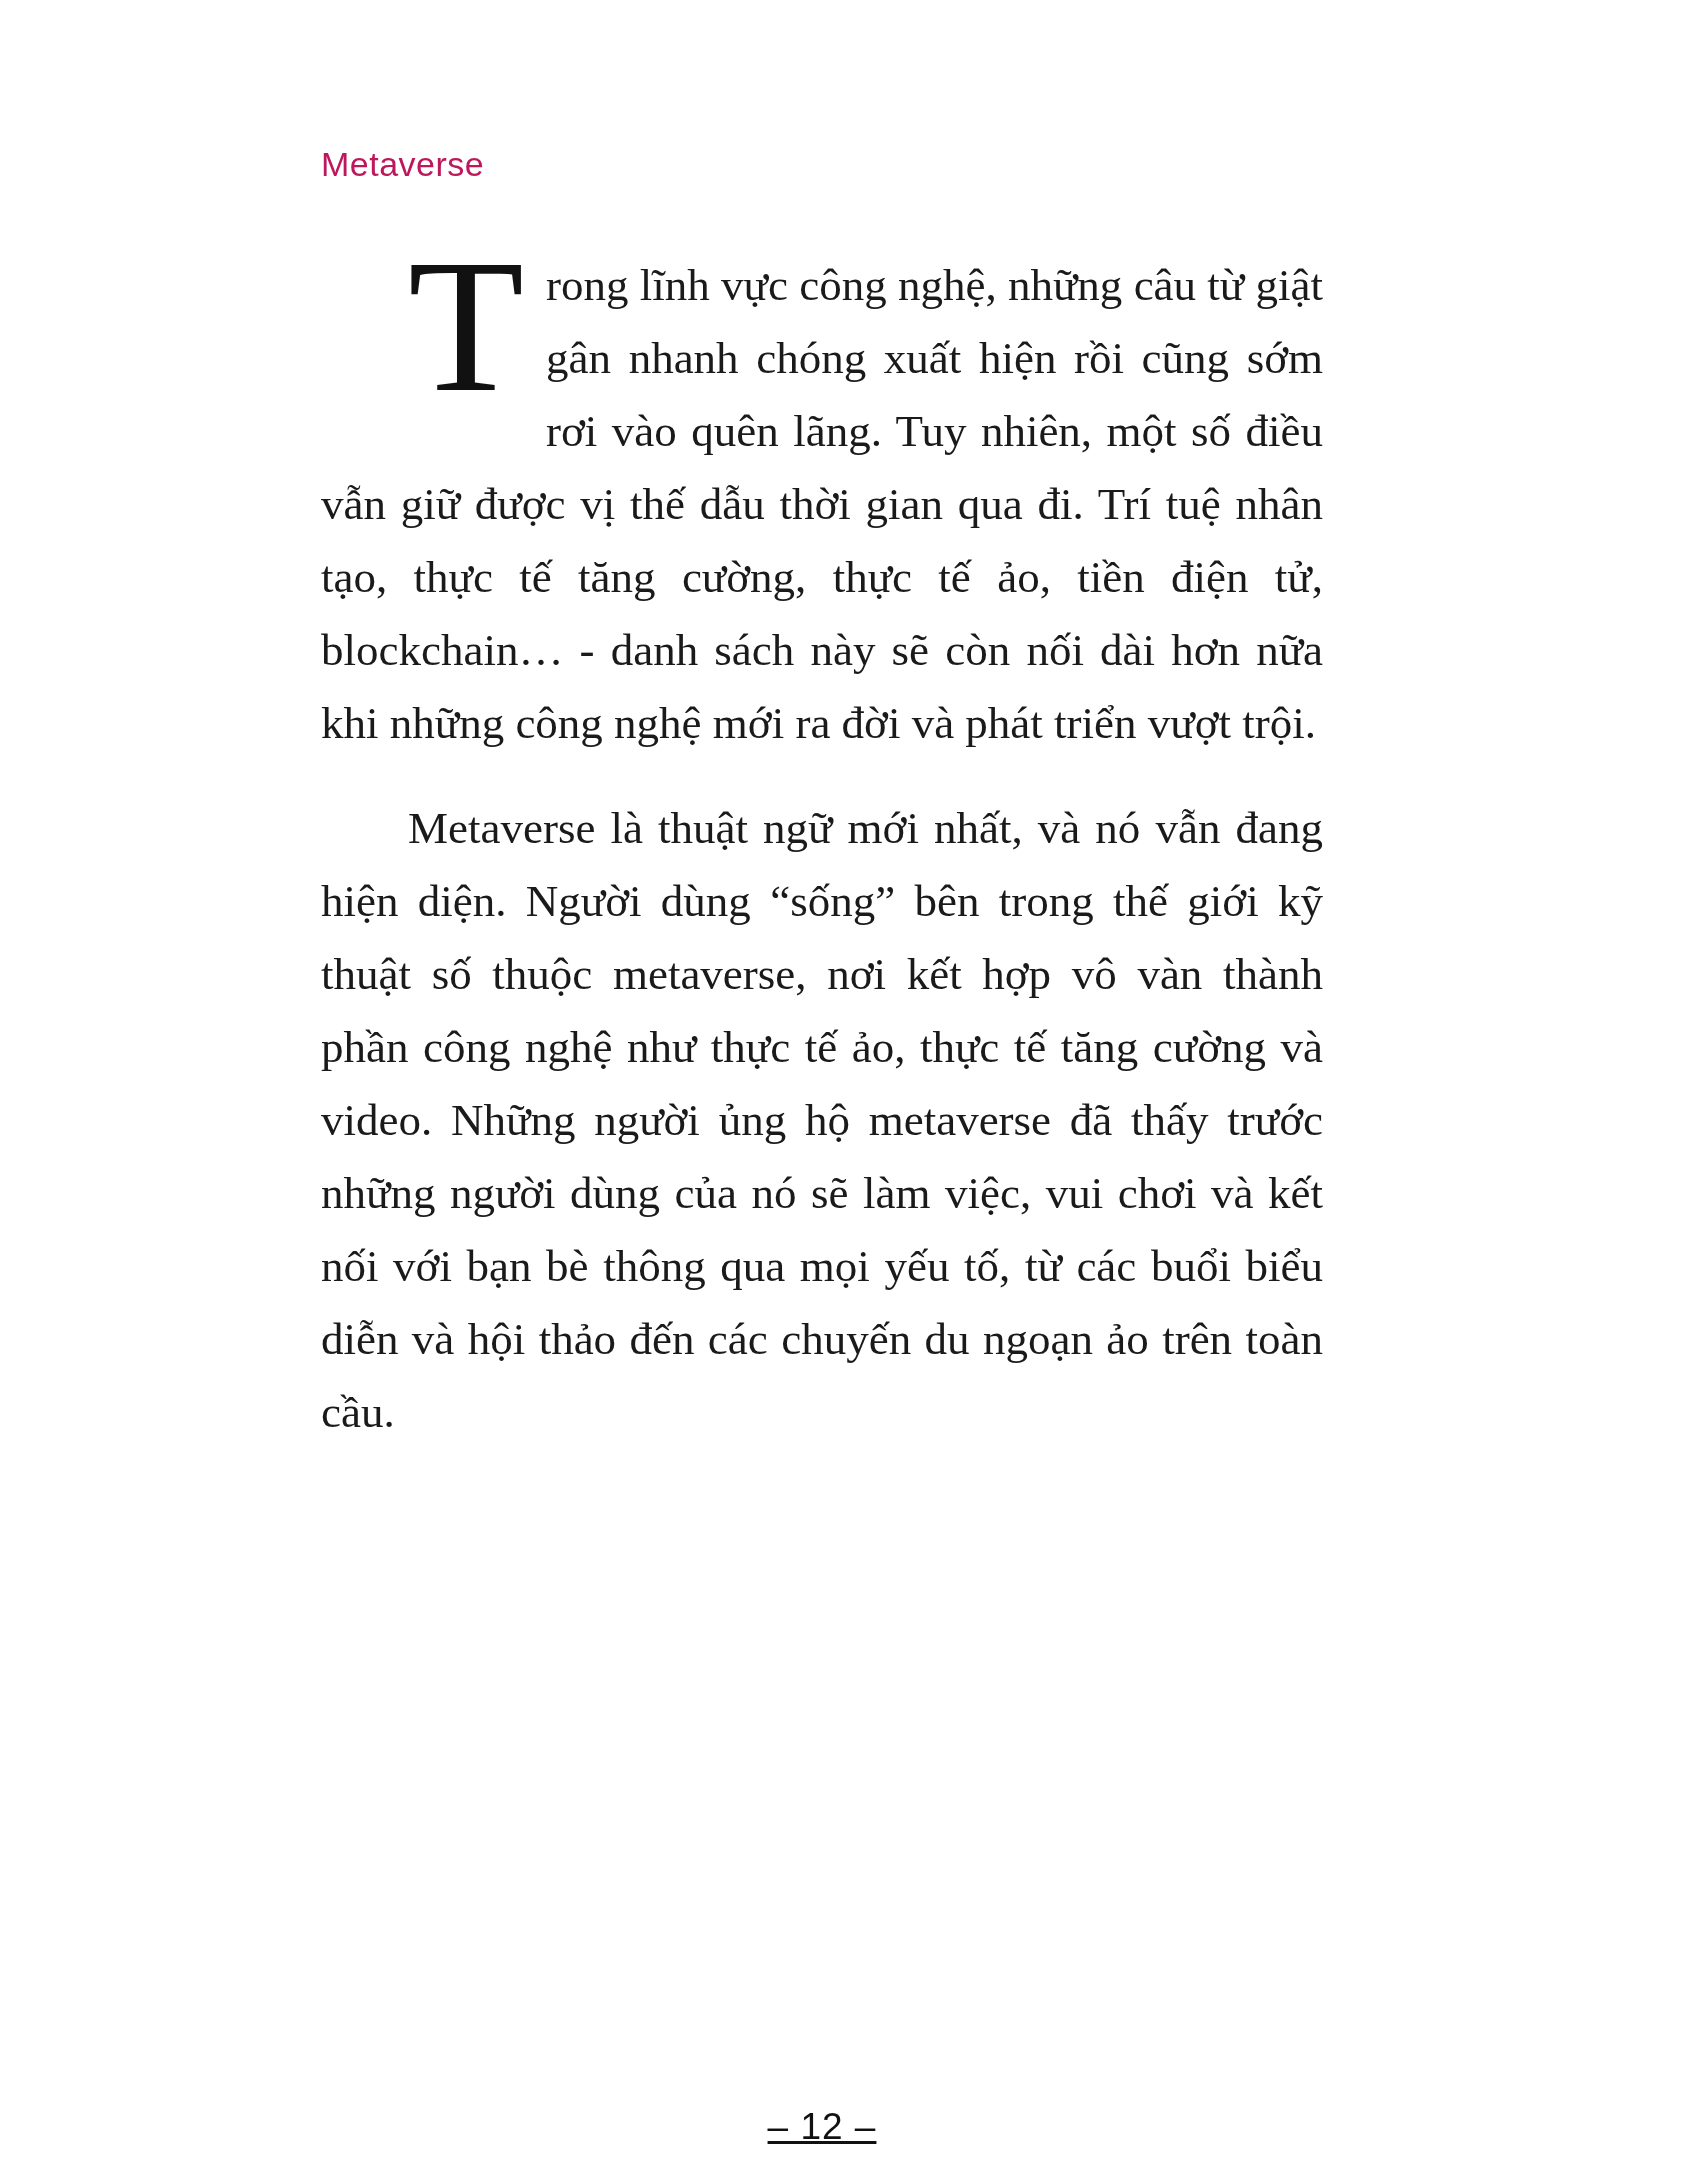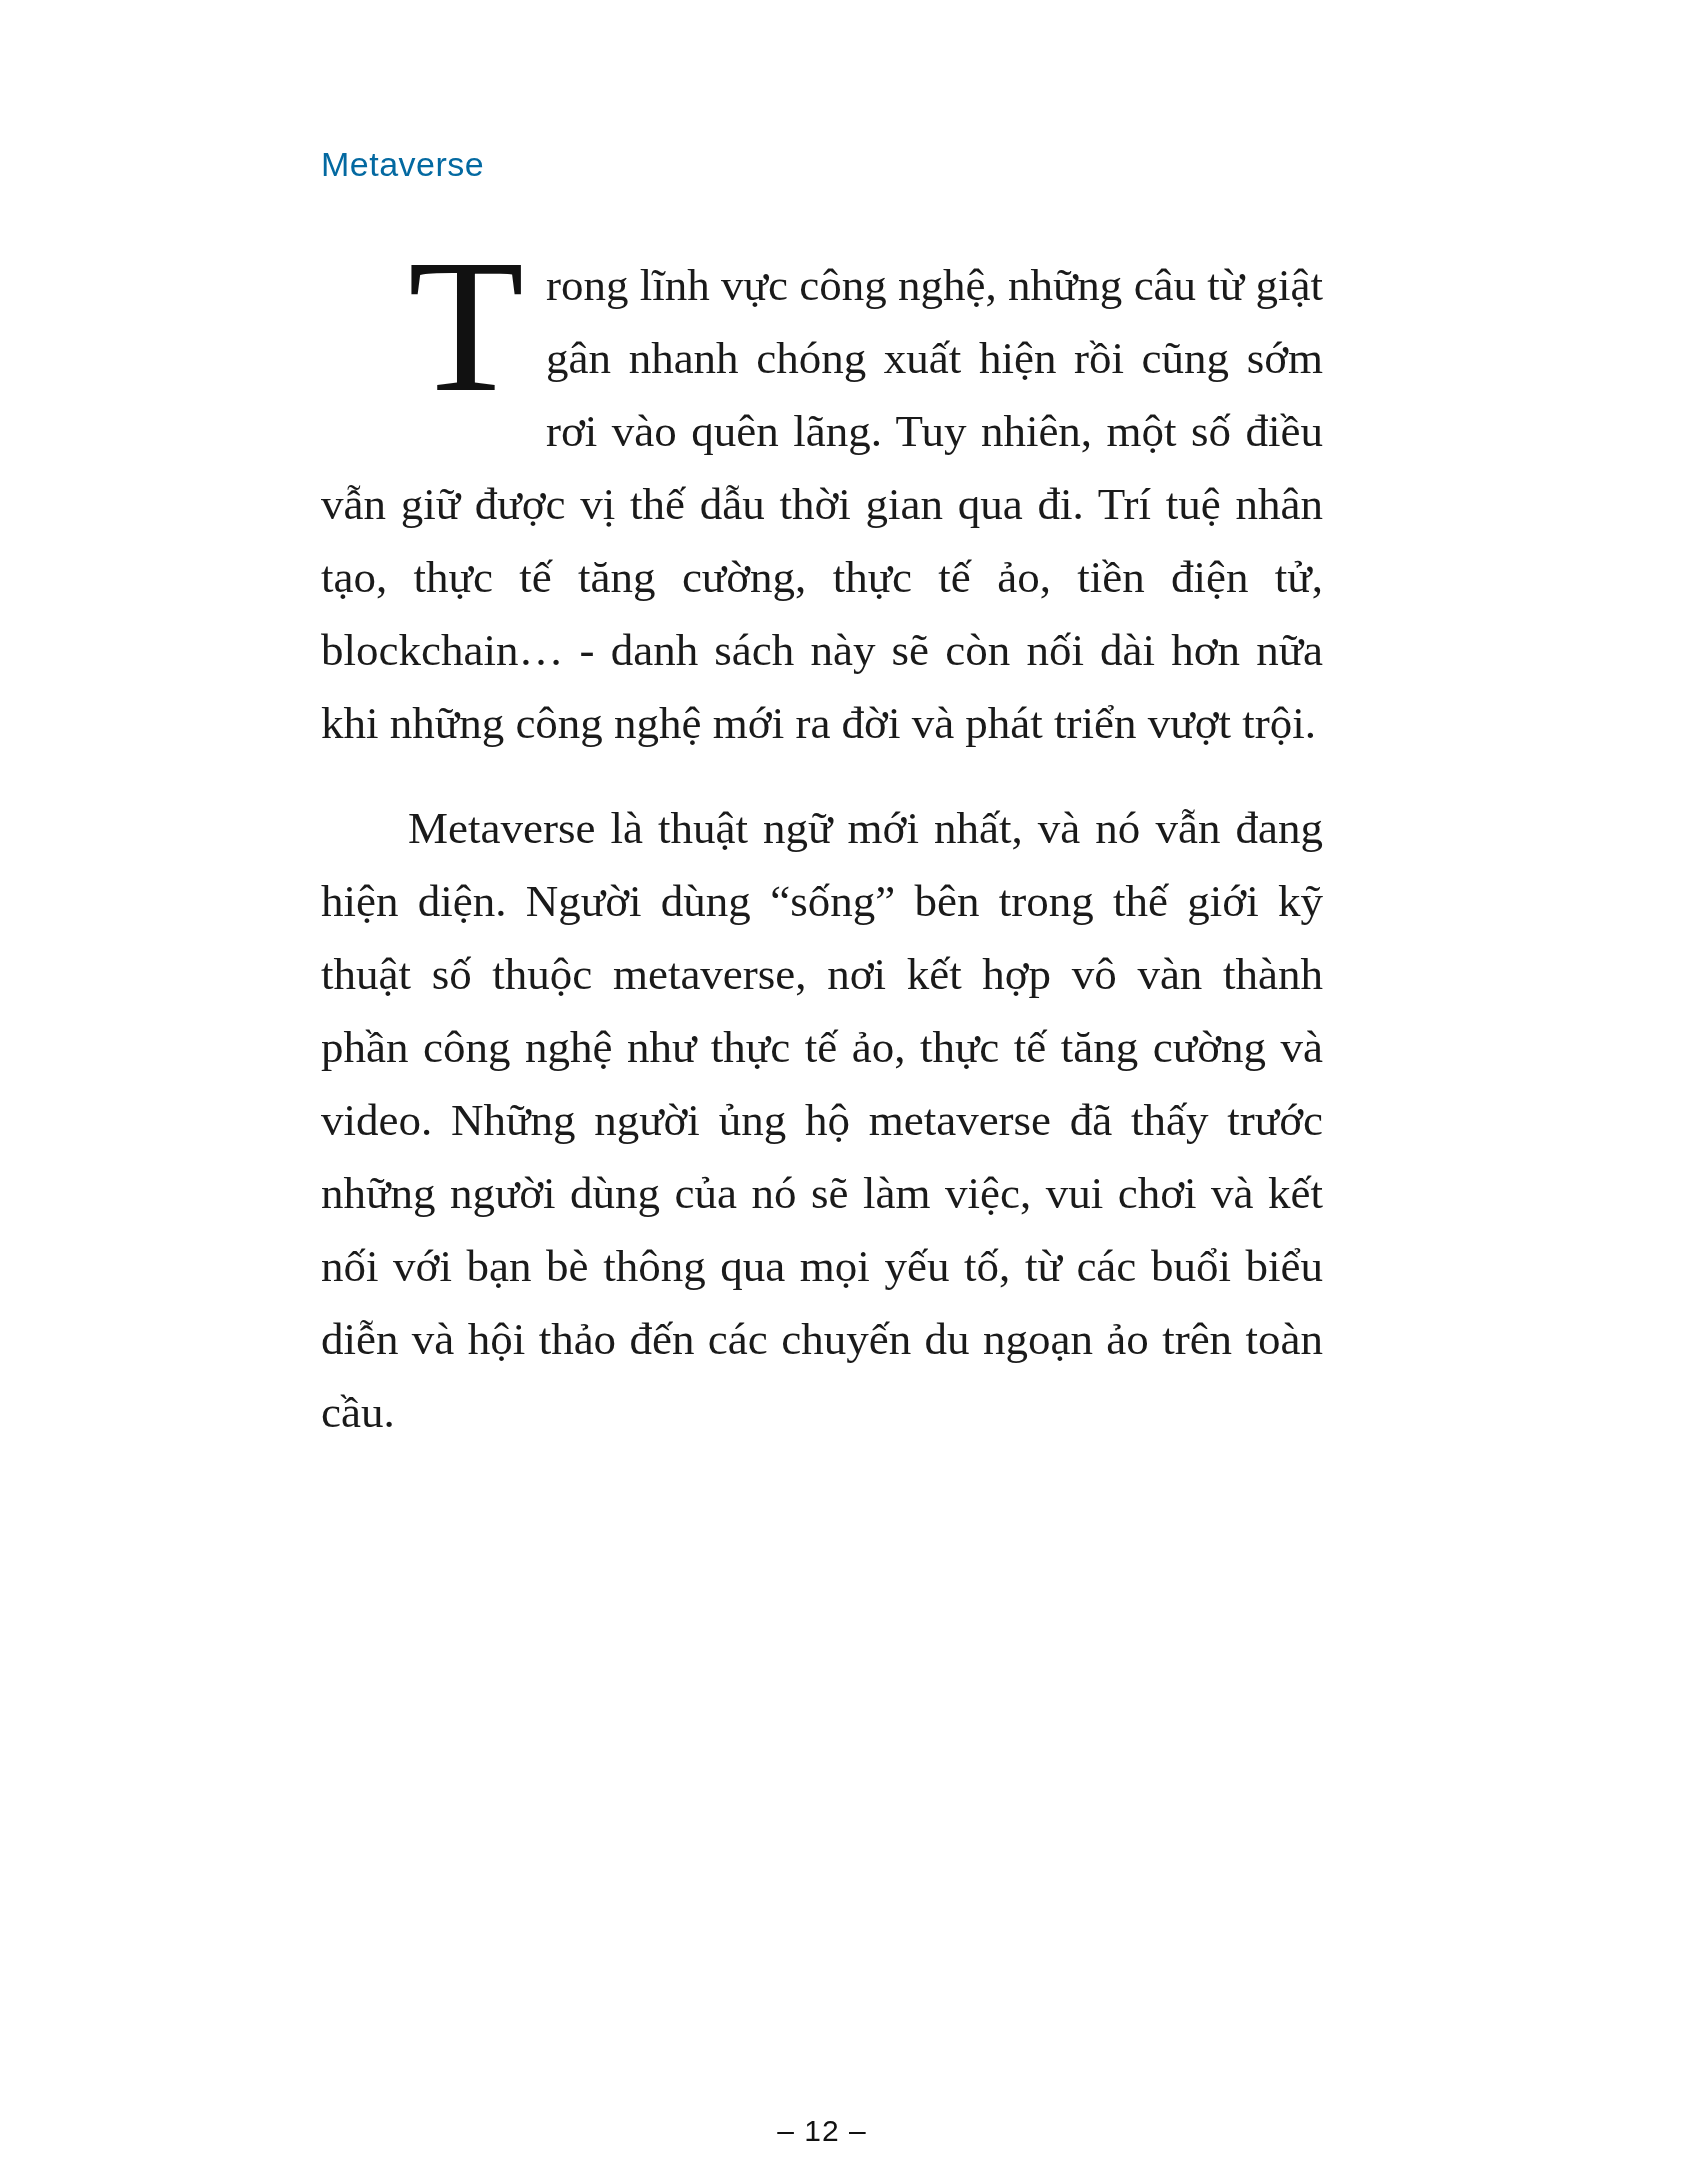--- a/index.html
+++ b/index.html
@@ -13,21 +13,21 @@
     font-family: "Liberation Serif", serif;
     overflow: hidden;
   }
   .running-header {
     position: absolute;
     top: 145px;
     left: 321px;
     font-family: "Liberation Sans", sans-serif;
     font-size: 34px;
     font-weight: 500;
-    color: #0369a1;
+    color: #be185d;
     letter-spacing: 0.5px;
   }
   .content {
     position: absolute;
     top: 249px;
     left: 321px;
     width: 1002px;
   }
   .para {
     font-size: 45px;
@@ -48,23 +48,24 @@
     font-weight: 400;
     color: #111111;
   }
   .page-number {
     position: absolute;
     bottom: 30px;
     left: 321px;
     width: 1002px;
     text-align: center;
     font-family: "Liberation Sans", sans-serif;
-    font-size: 30px;
+    font-size: 37px;
     color: #111111;
     letter-spacing: 1px;
+    text-decoration: underline;
   }
 </style>
 </head>
 <body>
 
 <div class="page">
 
   <div class="running-header">Metaverse</div>
 
   <div class="content">

